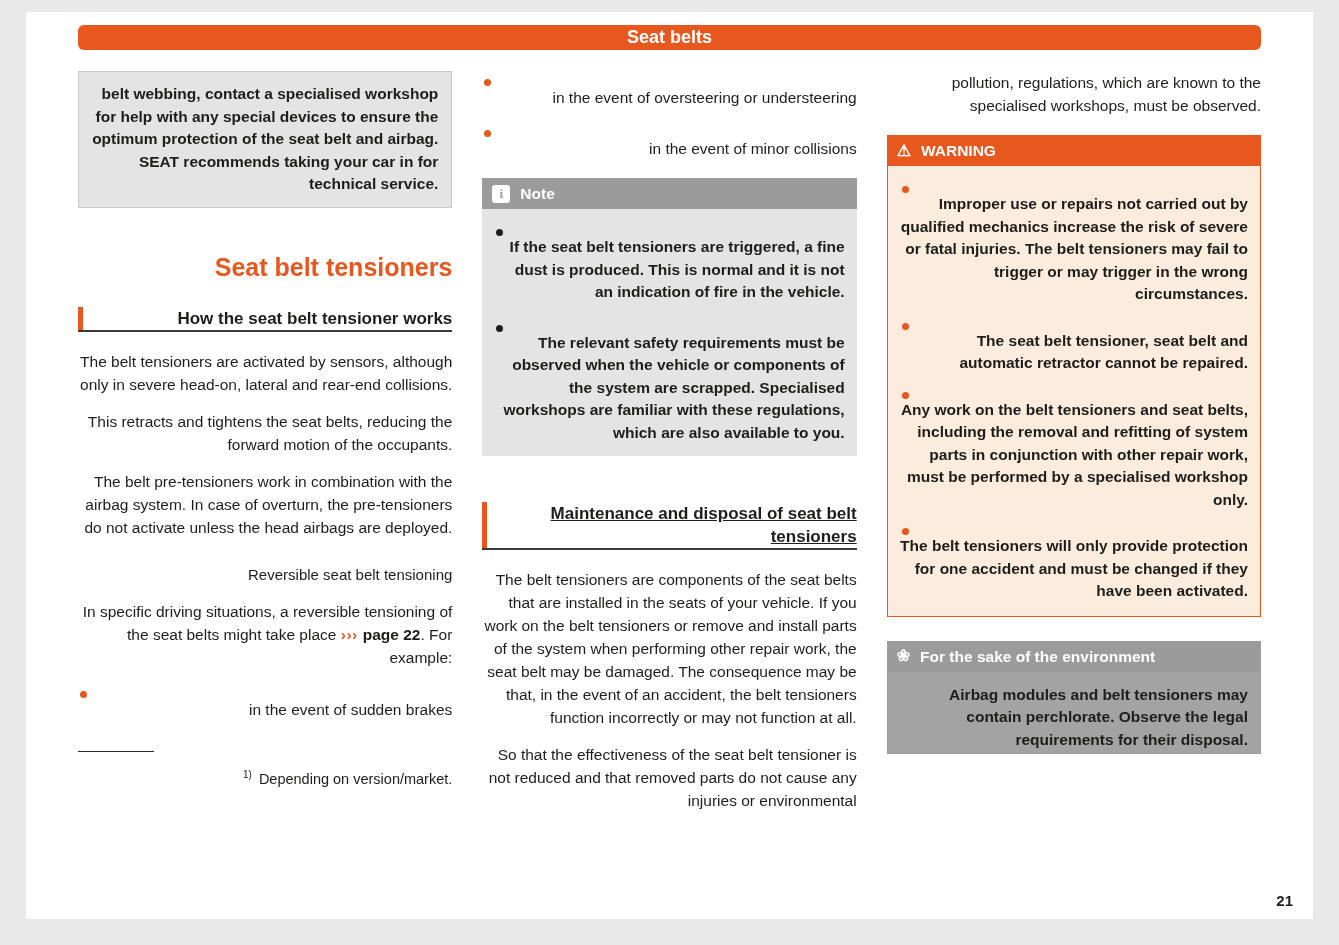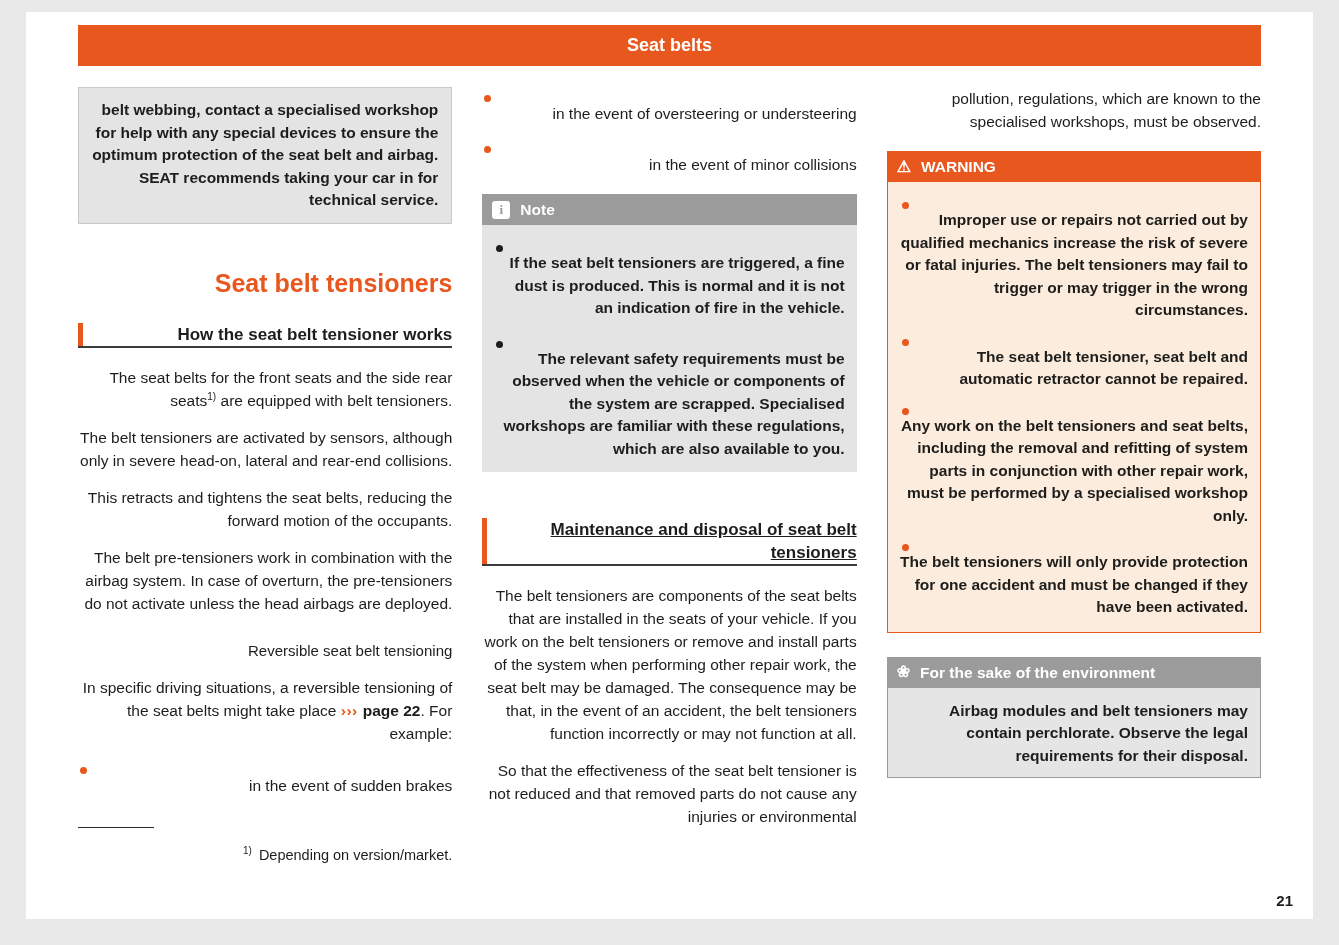--- a/index.html
+++ b/index.html
@@ -12,25 +12,25 @@
   }
   .page {
     position: absolute;
     top: 12px; left: 26px;
     width: 1287px; height: 907px;
     background: var(--page_bg, #fff);
     padding: 13px 52px 0;
     overflow: hidden;
   }
   .header-bar {
-    height: 41px;
+    height: 25px;
     background: var(--accent, #e8571d);
     color: #fff;
     display: flex; align-items: center; justify-content: center;
-    font-weight: bold; font-size: 18px;
+    font-weight: bold; font-size: 18px; border-radius: 6px;
   }
   .columns { display: flex; gap: 30px; margin-top: 21px; text-align: right; }
   .col { flex: 1 1 0; min-width: 0; font-size: 15.5px; line-height: 23px; position: relative; }
   .col p { margin: 0 0 14px; }
 
   
   .intro-box {
     background: var(--box_gray, #e4e4e4);
     border: 1px solid #c9c9c9;
     padding: 11px 13px;
@@ -75,23 +75,23 @@
   }
   .gray-header { background: var(--gray_header, #9b9b9b); }
   .orange-header { background: var(--accent, #e8571d); }
   .box-body { padding: 12px 12px 4px; font-weight: bold; line-height: 22.5px; }
   .note-body { background: var(--box_gray, #e4e4e4); }
   .warning-body {
     background: var(--warning_body, #fcecdd);
     border: 1px solid var(--accent, #e8571d); border-top: none;
   }
   .env-body {
-    background: #e5e5e5;
+    background: #a3a3a3;
     border: 1px solid var(--gray_header, #9b9b9b); border-top: none;
-    padding-bottom: 10px;
+    padding-bottom: 2px;
   }
   .info-icon {
     width: 18px; height: 18px; flex: 0 0 auto;
     background: #fff; color: var(--gray_header, #9b9b9b);
     border-radius: 3px;
     display: flex; align-items: center; justify-content: center;
     font-size: 13px; font-weight: bold; font-family: "Liberation Serif", serif;
   }
   .glyph-icon { font-size: 16px; line-height: 1; flex: 0 0 auto; }
 
@@ -124,21 +124,20 @@
 
     <div class="col">
       <div class="intro-box">belt webbing, contact a specialised workshop for help with any special devices to ensure the optimum protection of the seat belt and airbag. SEAT recommends taking your car in for technical service.</div>
 
       <h1 class="section-title">Seat belt tensioners</h1>
 
       <div class="subsection">
         <div class="inner">How the seat belt tensioner works</div>
       </div>
 
-      <p><span>The seat belts for the front seats and the side rear seats</span><sup>1)</sup><span> are equipped with belt tensioners.</span></p>
       <p>The belt tensioners are activated by sensors, although only in severe head-on, lateral and rear-end collisions.</p>
       <p>This retracts and tightens the seat belts, reducing the forward motion of the occupants.</p>
       <p>The belt pre-tensioners work in combination with the airbag system. In case of overturn, the pre-tensioners do not activate unless the head airbags are deployed.</p>
 
       <div class="subhead-bold">Reversible seat belt tensioning</div>
 
       <p><span>In specific driving situations, a reversible tensioning of the seat belts might take place </span><span class="xref-arrows">›››</span><span class="xref">page 22</span><span>. For example:</span></p>
 
       <div class="blist">
         <div class="li">

